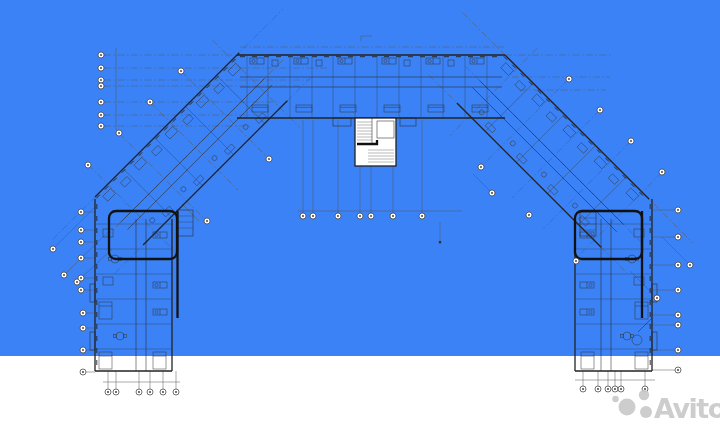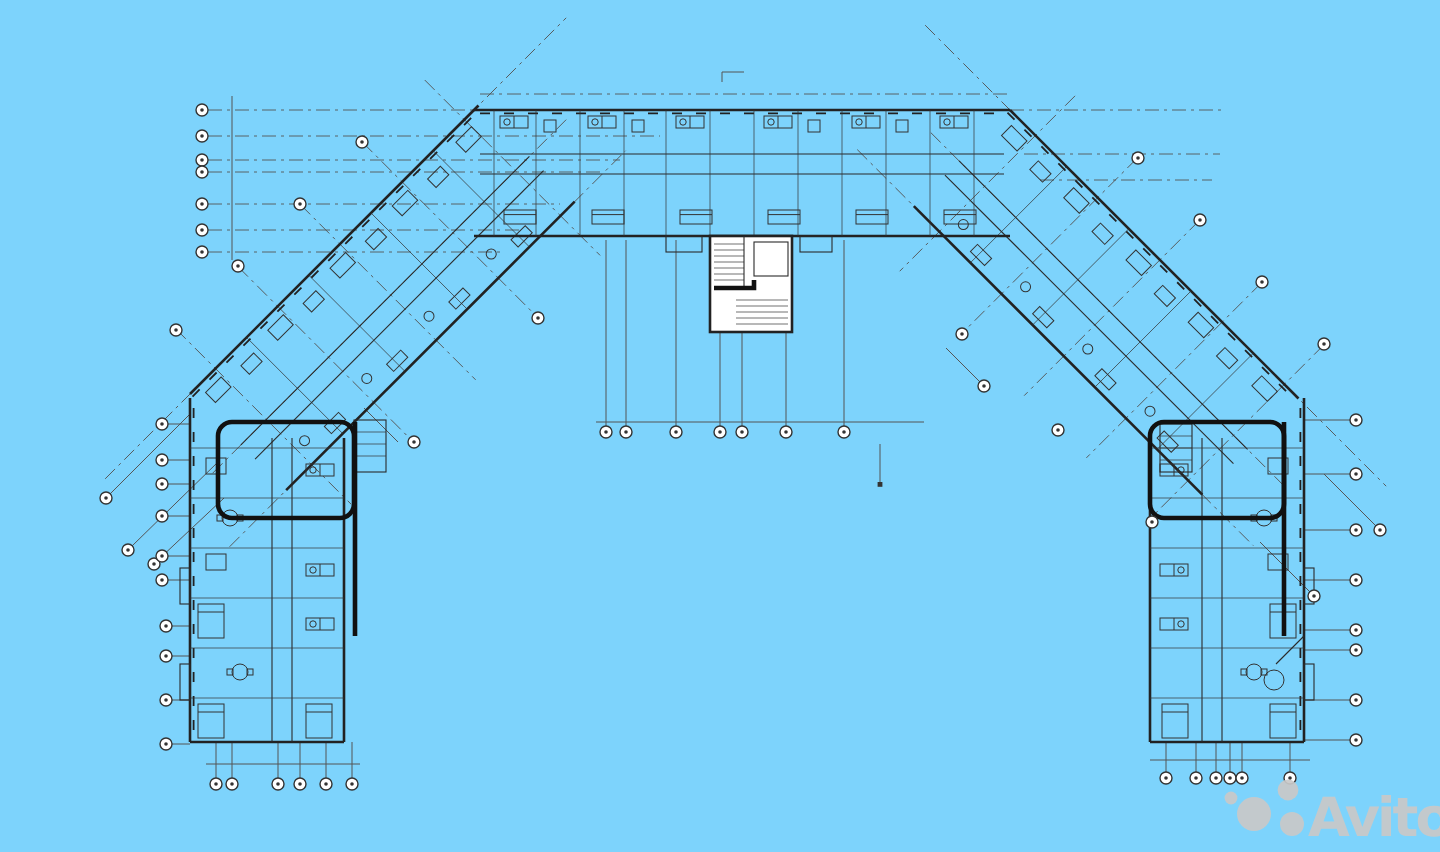--- a/index.html
+++ b/index.html
@@ -1,17 +1,17 @@
 <!DOCTYPE html>
 <html><head>
 <meta charset="utf-8">
 <style>
   html,body{margin:0;padding:0;background:#fff;}
   body{width:720px;height:426px;overflow:hidden;font-family:"DejaVu Sans","Liberation Sans",sans-serif;}
-  .canvas{position:relative;width:720px;height:426px;background:#7dd3fc;}
+  .canvas{position:relative;width:720px;height:356px;background:#3b82f6;}
   svg{display:block;}
   .w1{stroke:#222;stroke-width:1.3;fill:none}
   .w1f{stroke:#222;stroke-width:1.3;fill:#fff}
   .w2{stroke:#2a2a2a;stroke-width:.55;fill:none}
   .w3{stroke:#333;stroke-width:.35;fill:none}
   .g{stroke:#555;stroke-width:.45;fill:none;stroke-dasharray:7 2.5 1.5 2.5}
   .s{stroke:#555;stroke-width:.5;fill:none}
   .hv{stroke:#111;stroke-width:2.3;fill:none}
   .f{stroke:#333;stroke-width:.5;fill:none}
   .win{stroke:#222;stroke-width:.9;fill:none;stroke-dasharray:5 7}

